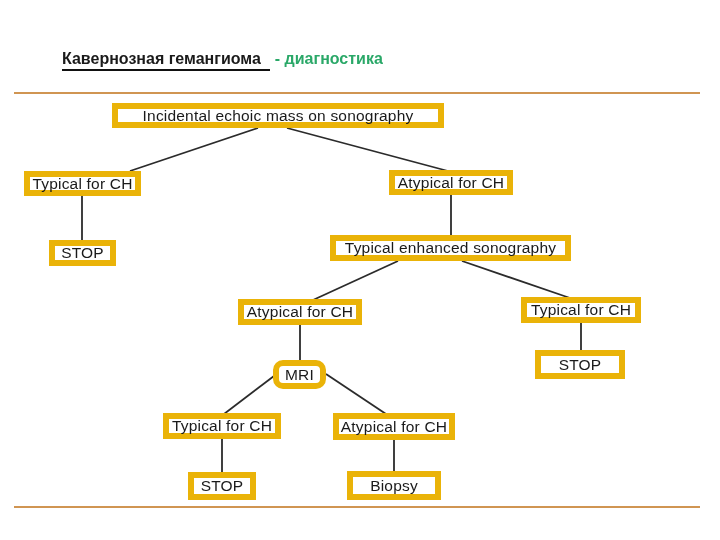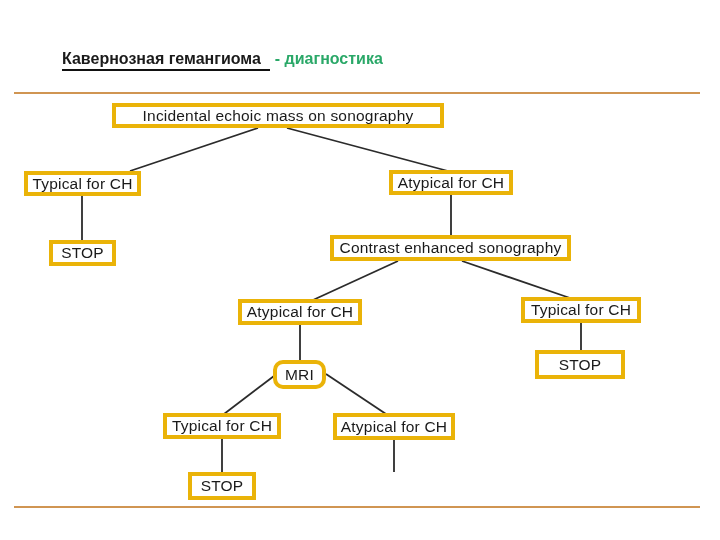--- a/index.html
+++ b/index.html
@@ -55,21 +55,21 @@
   }
   .connectors line {
     stroke: #2b2b2b;
     stroke-width: 1.8;
   }
 
   .node {
     position: absolute;
     box-sizing: border-box;
     background: #ffffff;
-    border: 4px solid #eab308;
+    border: 6px solid #eab308;
     color: #1a1a1a;
     font-size: 15.5px;
     display: flex;
     align-items: center;
     justify-content: center;
     white-space: nowrap;
     letter-spacing: 0.2px;
   }
   #n-root     { left: 112px; top: 103px; width: 332px; height: 25px; }
   #n-typ1     { left:  24px; top: 171px; width: 117px; height: 25px; }
@@ -109,22 +109,23 @@
     <line x1="274" y1="376" x2="224" y2="414"></line>
     <line x1="326" y1="374" x2="386" y2="414"></line>
     <line x1="222" y1="439" x2="222" y2="473"></line>
     <line x1="394" y1="440" x2="394" y2="472"></line>
   </svg>
 
   <div class="node" id="n-root">Incidental echoic mass on sonography</div>
   <div class="node" id="n-typ1">Typical for CH</div>
   <div class="node" id="n-atyp1">Atypical for CH</div>
   <div class="node" id="n-stop1">STOP</div>
-  <div class="node" id="n-contrast">Contrast enhanced sonography</div>
+  <div class="node" id="n-contrast">Typical enhanced sonography</div>
   <div class="node" id="n-atyp2">Atypical for CH</div>
   <div class="node" id="n-typ2">Typical for CH</div>
   <div class="node" id="n-mri">MRI</div>
   <div class="node" id="n-stop2">STOP</div>
   <div class="node" id="n-typ3">Typical for CH</div>
   <div class="node" id="n-atyp3">Atypical for CH</div>
   <div class="node" id="n-stop3">STOP</div>
+  <div class="node" id="n-biopsy">Biopsy</div>
 
 </div>
 
 </body></html>

